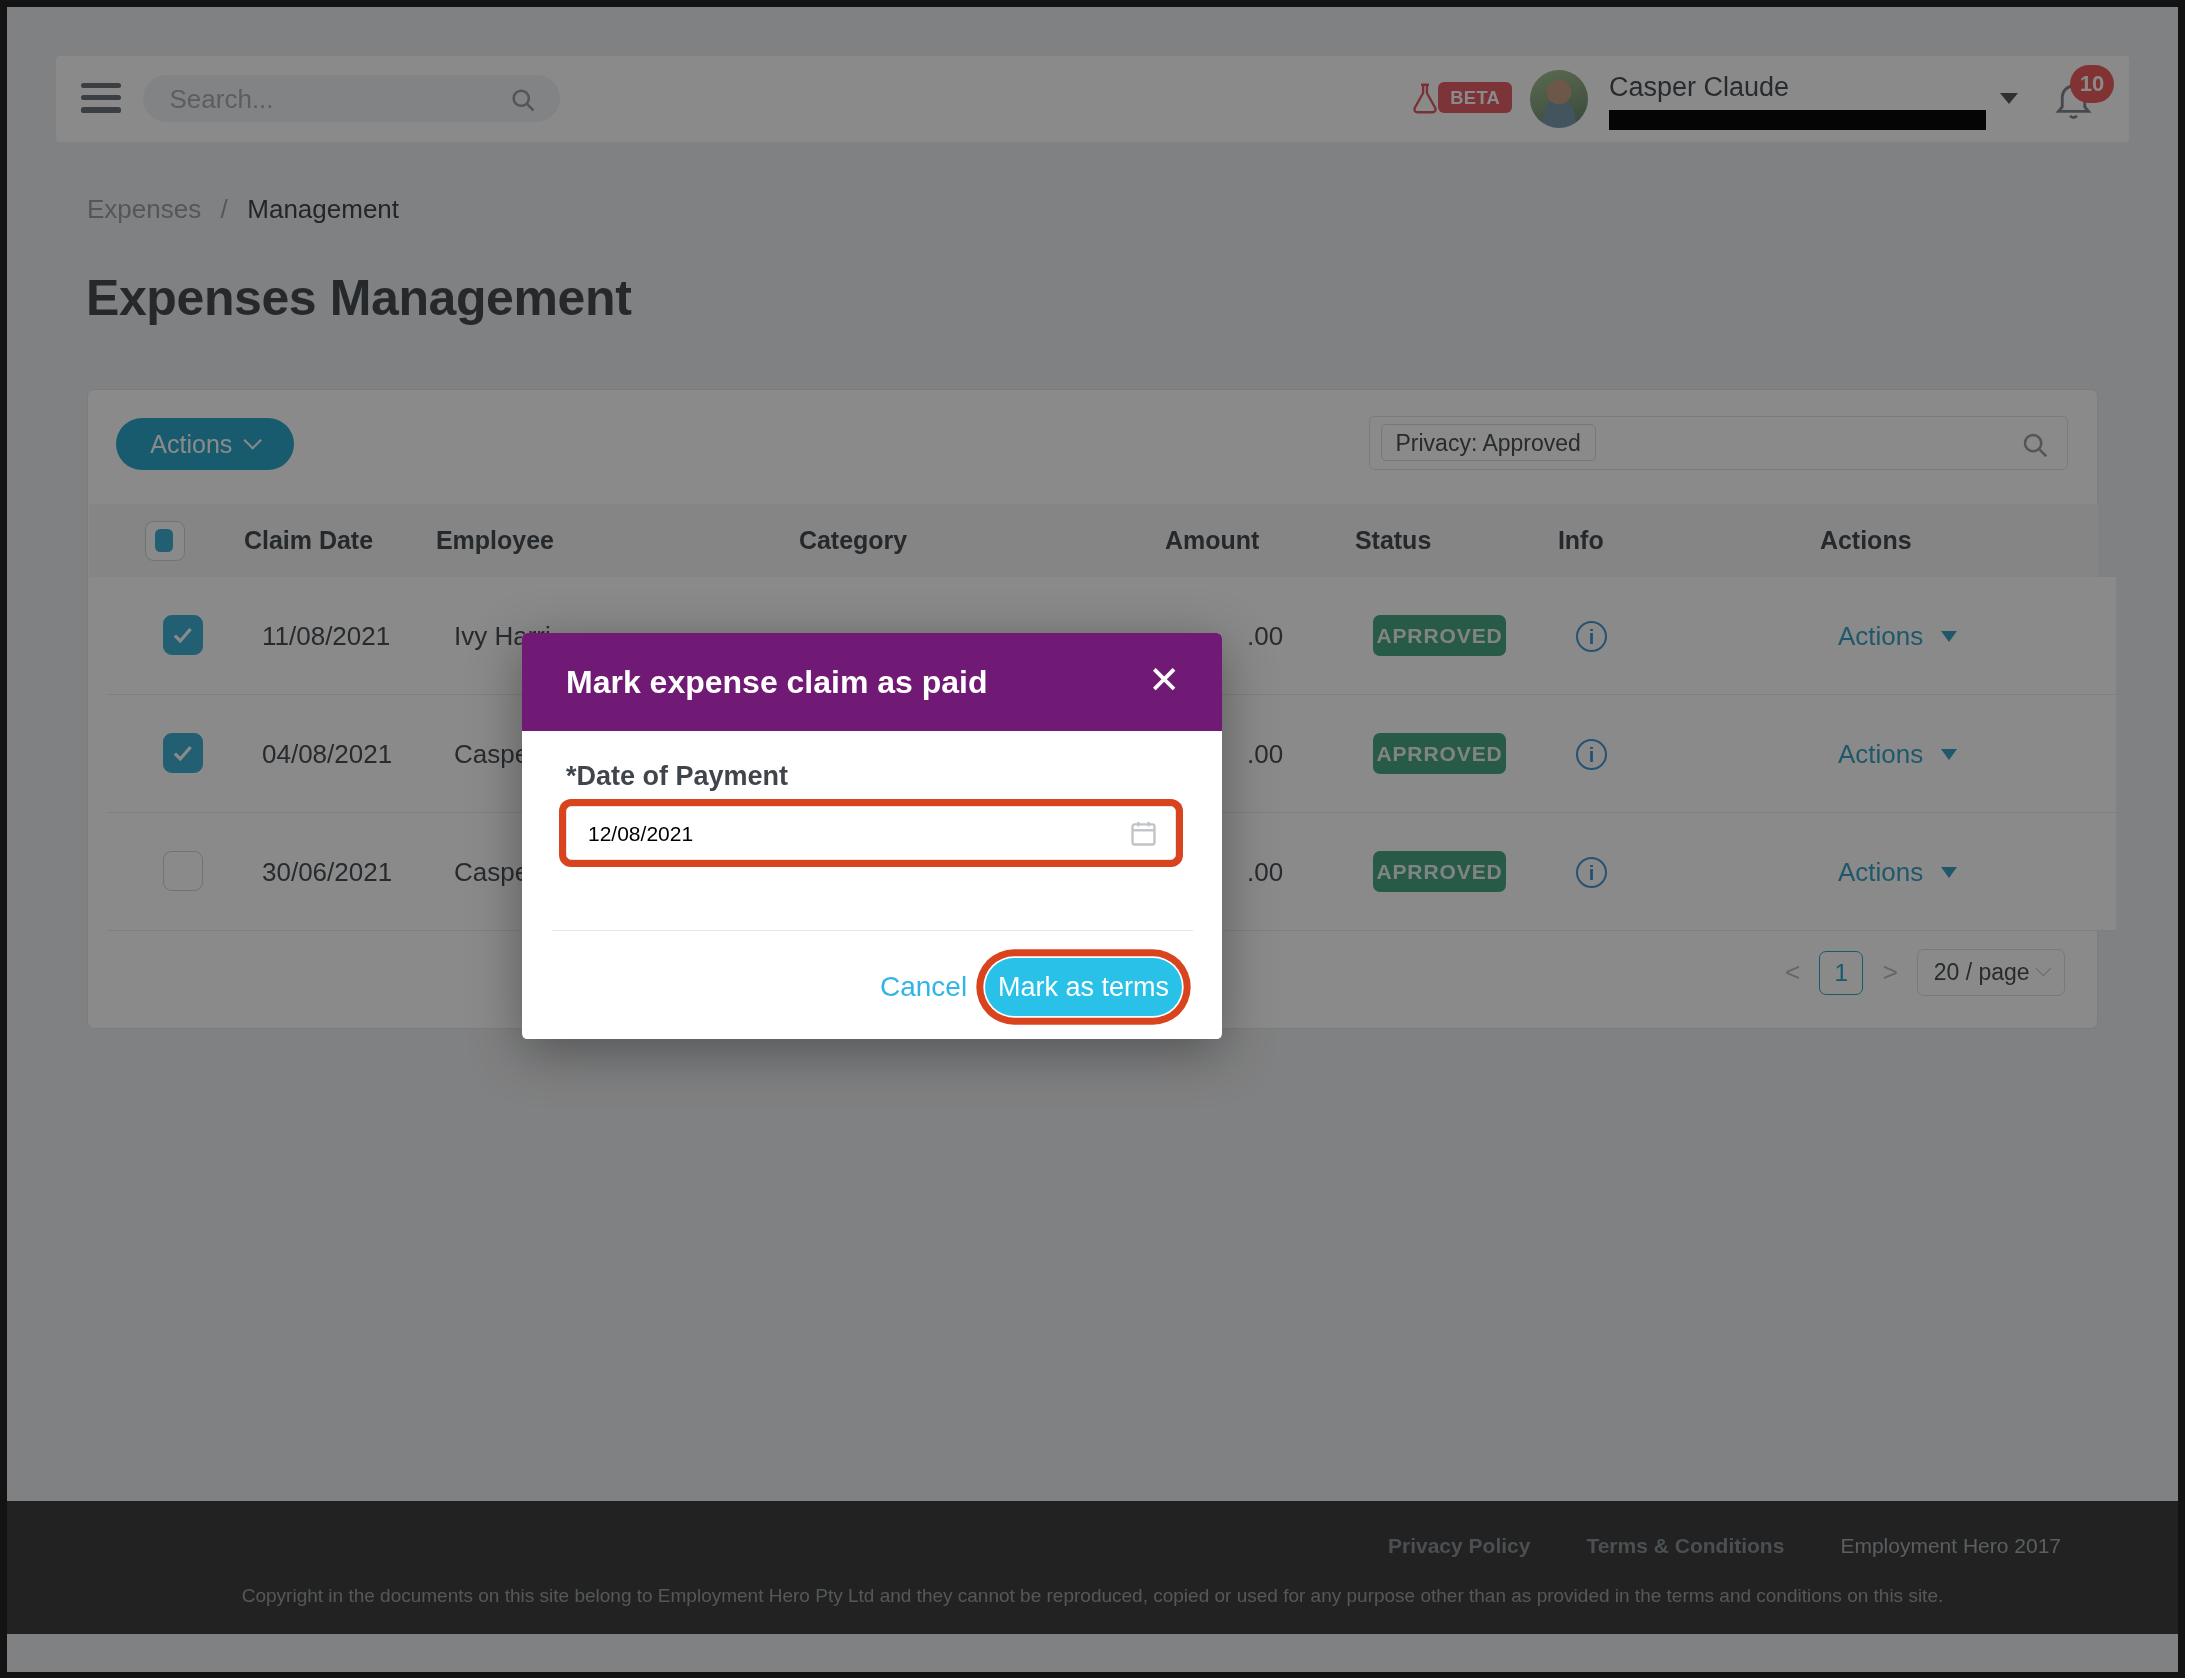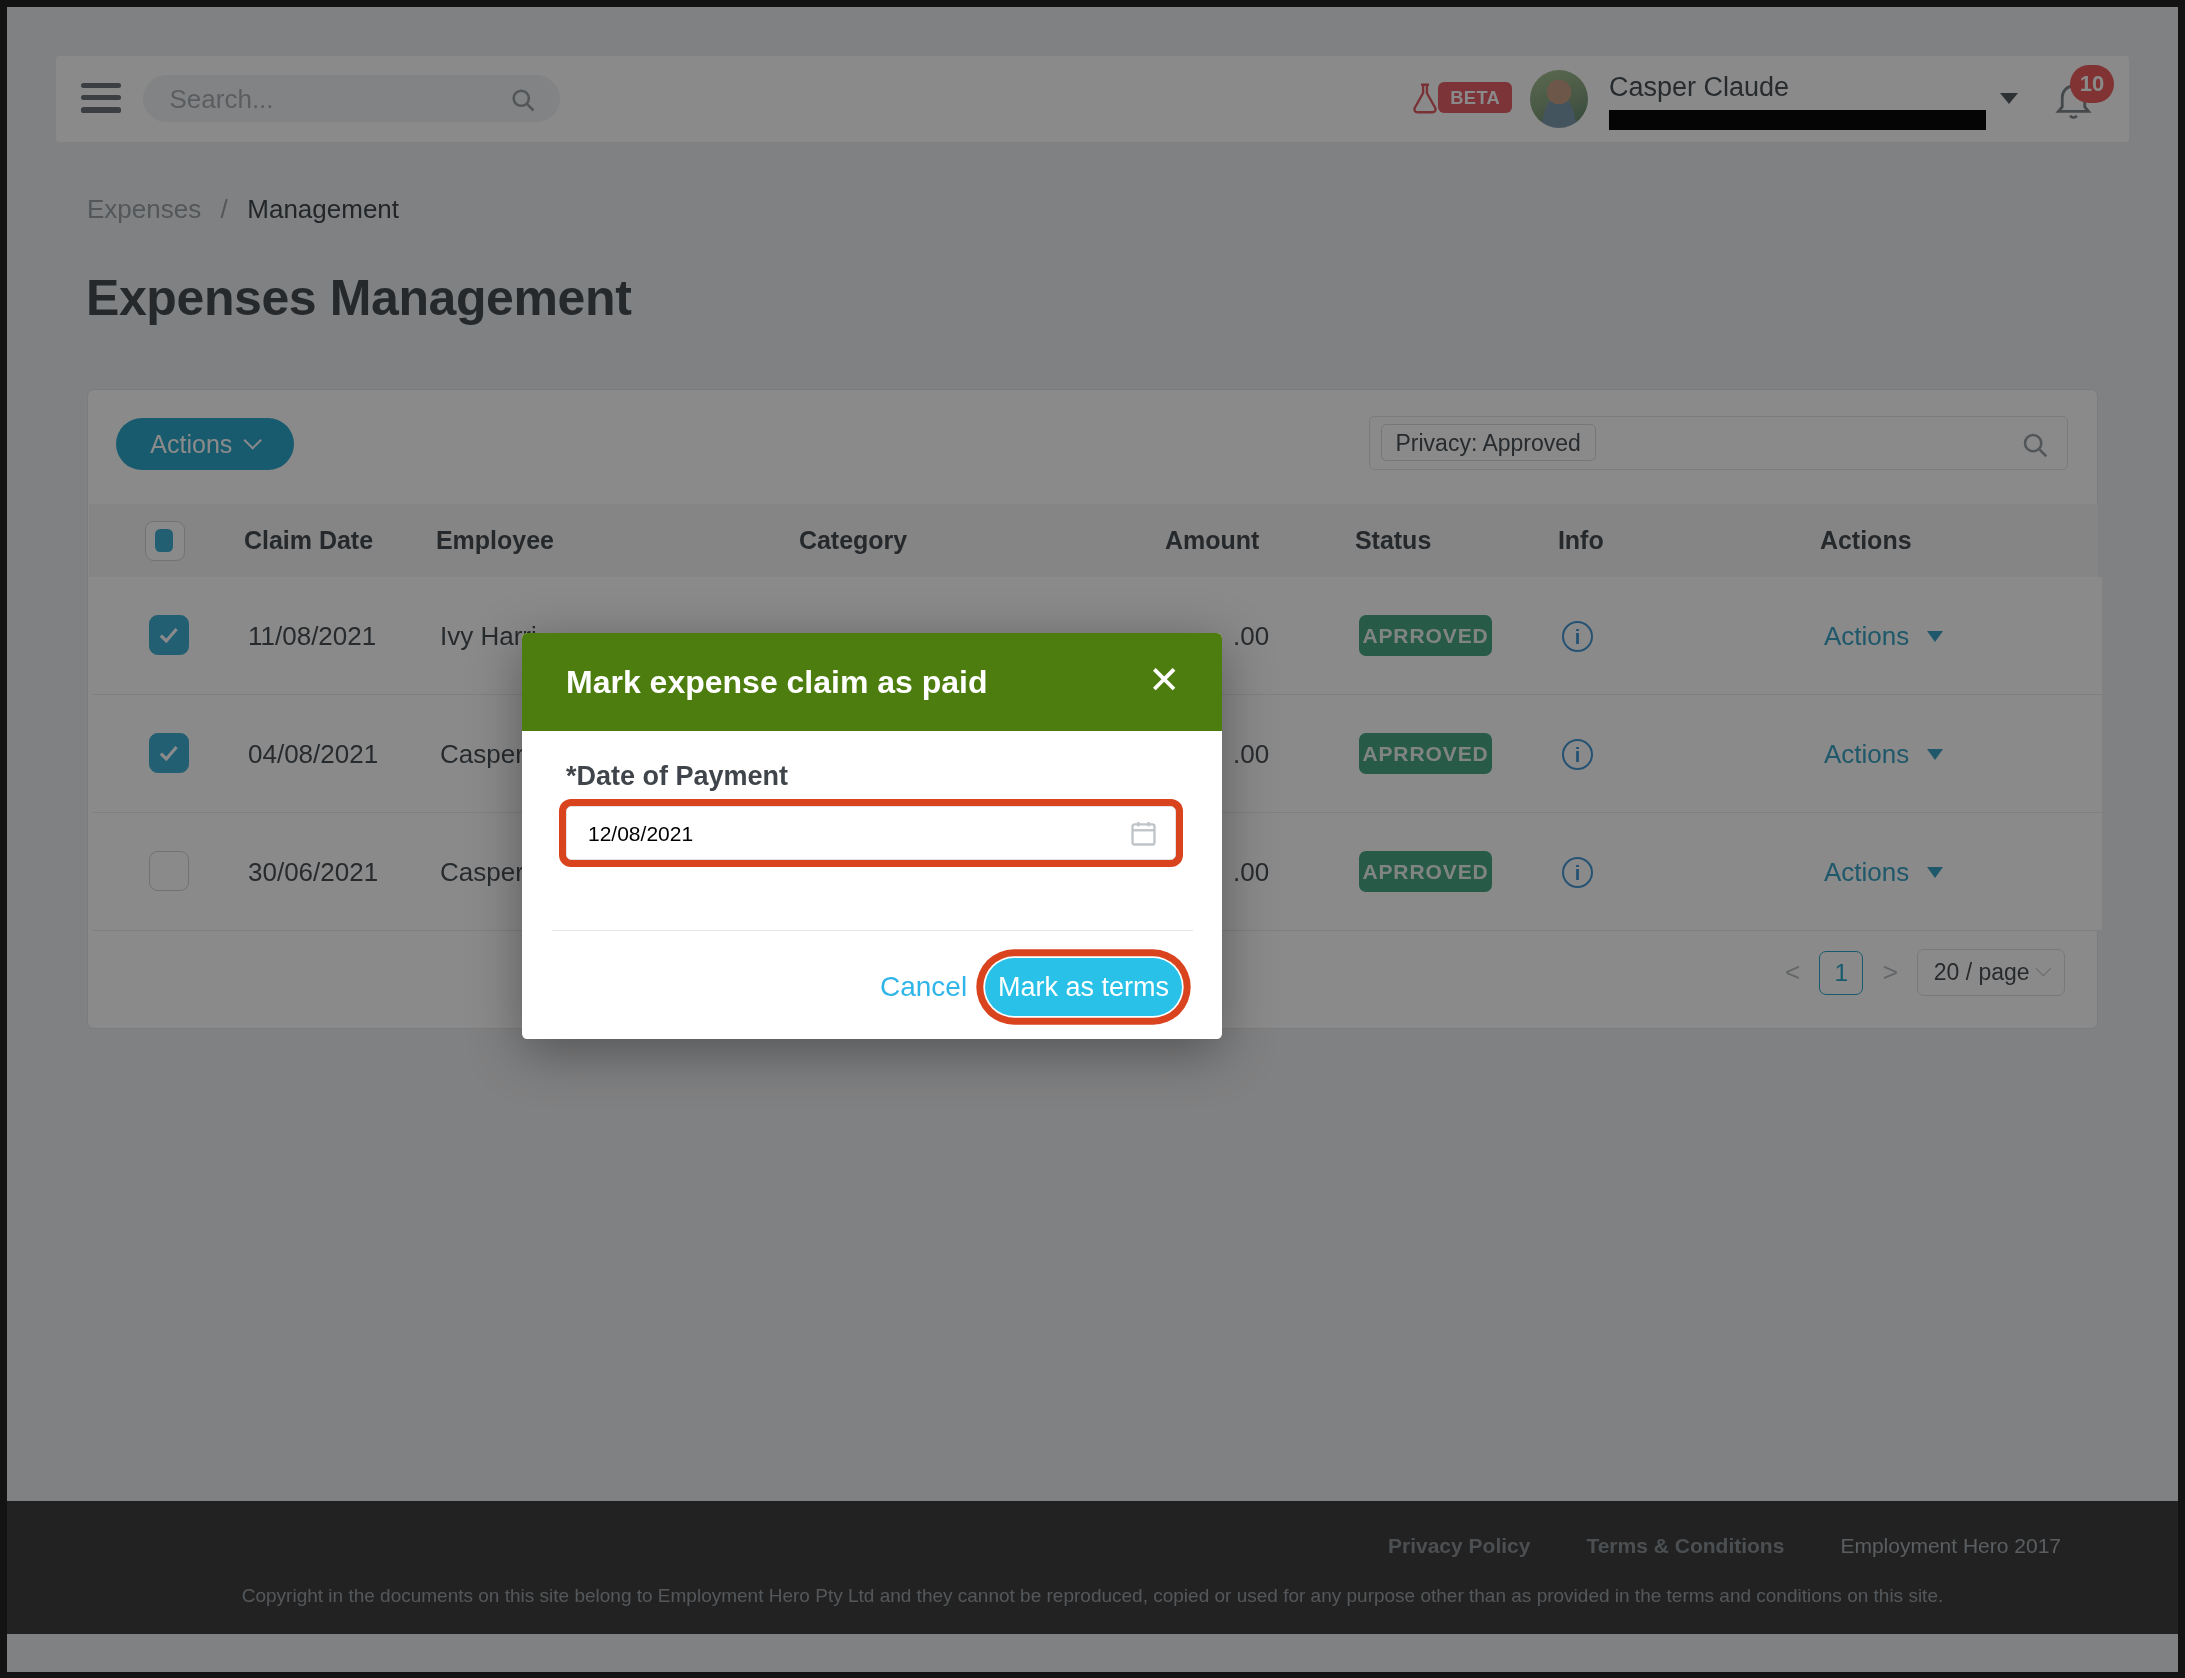--- a/index.html
+++ b/index.html
@@ -49,21 +49,21 @@
         transform:rotate(45deg);margin-top:-6.1px;}
   .filterbox{position:absolute;left:1281px;top:26px;width:699px;height:54px;background:#fff;border:1.7px solid #e0e3e5;
              border-radius:5.2px;box-sizing:border-box;cursor:text;}
   .chip{position:absolute;left:10.5px;top:7px;height:37px;line-height:37px;padding:0 14px;border:1.7px solid #d8dbde;
         border-radius:5.2px;font-size:23px;color:#4a5055;background:#fff;box-sizing:border-box;}
   .filterbox .mag{position:absolute;right:17.5px;top:13px;}
 
   
   .thead{position:absolute;left:0.9px;top:114px;width:2009px;height:73px;background:#f5f6f8;}
   .th{position:absolute;top:0;height:73px;line-height:73px;font-size:25px;font-weight:bold;color:#474d52;}
-  .row{position:absolute;left:5px;width:2009px;height:118px;border-bottom:0.9px solid #e9ebed;box-sizing:border-box;background:#fff;}
+  .row{position:absolute;left:19px;width:2009px;height:118px;border-bottom:0.9px solid #e9ebed;box-sizing:border-box;background:#fff;}
   .td{position:absolute;top:0;height:118px;line-height:118px;font-size:26px;color:#4a5055;white-space:nowrap;}
   .cb{position:absolute;left:56px;width:40px;height:40px;border-radius:8.7px;box-sizing:border-box;cursor:pointer;}
   .thead .cb{top:16.6px;}
   .row .cb{top:38px;}
   .cb.state-empty{background:#fff;border:1.7px solid #cfd3d6;}
   .cb.state-ind{background:#fff;border:1.7px solid #cfd3d6;}
   .cb.state-ind i{position:absolute;left:9.6px;top:7px;width:17.5px;height:23px;border-radius:5.2px;background:#3fb0d5;}
   .cb.state-check{background:#3fb0d5;border:1.7px solid #3fb0d5;}
   .cb.state-check svg{position:absolute;left:6.1px;top:6.1px;}
   .badge{position:absolute;left:1266px;top:38px;width:133px;height:41px;line-height:41px;border-radius:7px;
@@ -87,21 +87,21 @@
   .footer{position:absolute;left:7px;top:1501px;width:2171px;height:133px;background:#404040;}
   .flinks{position:absolute;right:117px;top:33px;display:flex;gap:56px;font-size:21px;font-weight:bold;color:#8b9297;}
   .flinks .muted{font-weight:normal;color:#a7aeb3;}
   .flinks span{cursor:pointer;}
   .fcopy{position:absolute;left:0;top:84px;width:100%;text-align:center;font-size:19px;color:#9ba2a7;}
 
   
   .overlay{position:absolute;inset:7px;background:rgba(0,0,0,0.46);z-index:10;}
   .modal{position:absolute;left:522px;top:633px;width:700px;height:406px;background:#fff;border-radius:5.2px;z-index:20;
          box-shadow:0 12.2px 52px rgba(0,0,0,.35);}
-  .mhead{position:absolute;left:0;top:0;width:100%;height:98px;background:#4d7c0f;border-radius:5.2px 5.2px 0 0;text-decoration:underline;}
+  .mhead{position:absolute;left:0;top:0;width:100%;height:98px;background:#701a75;border-radius:5.2px 5.2px 0 0;text-decoration:underline;}
   .mtitle{position:absolute;left:44px;top:0;height:98px;line-height:98px;color:#fff;font-size:32px;font-weight:bold;}
   .mclose{position:absolute;right:42px;top:0;height:98px;line-height:94px;color:#fff;font-size:38px;cursor:pointer;
           font-family:"DejaVu Sans",sans-serif;font-weight:normal;}
   .mlabel{position:absolute;left:44px;top:128px;font-size:27px;font-weight:bold;color:#3f454a;}
   .dateinput{position:absolute;left:44px;top:173px;width:610px;height:54px;border:1.7px solid #e3e3e3;border-radius:5.2px;
              box-sizing:border-box;box-shadow:0 0 0 7px #d9441f;background:#fff;}
   .dateinput input{position:absolute;left:19px;top:0;width:489px;height:51px;border:0;outline:none;background:transparent;
                    font-family:"Liberation Sans",sans-serif;font-size:21px;color:#000000;}
   .dateinput .cal{position:absolute;right:15.7px;top:11.4px;}
   .mdivider{position:absolute;left:30px;top:297px;width:641px;height:0.9px;background:#e4e6e8;}

